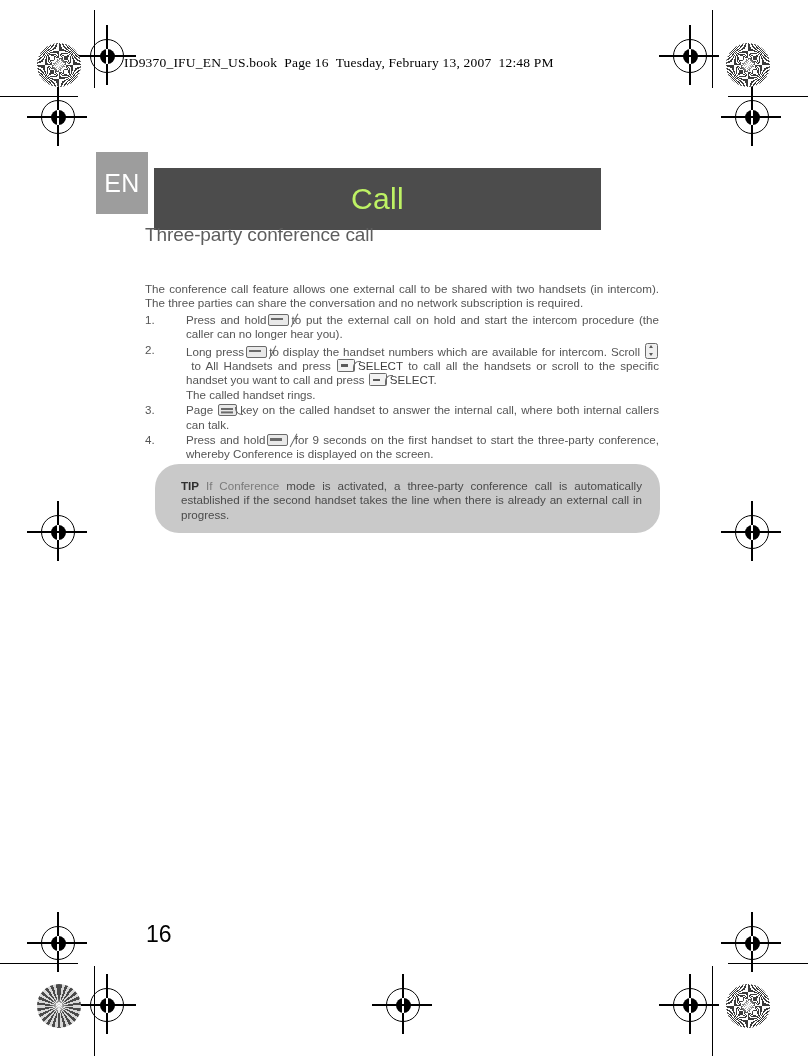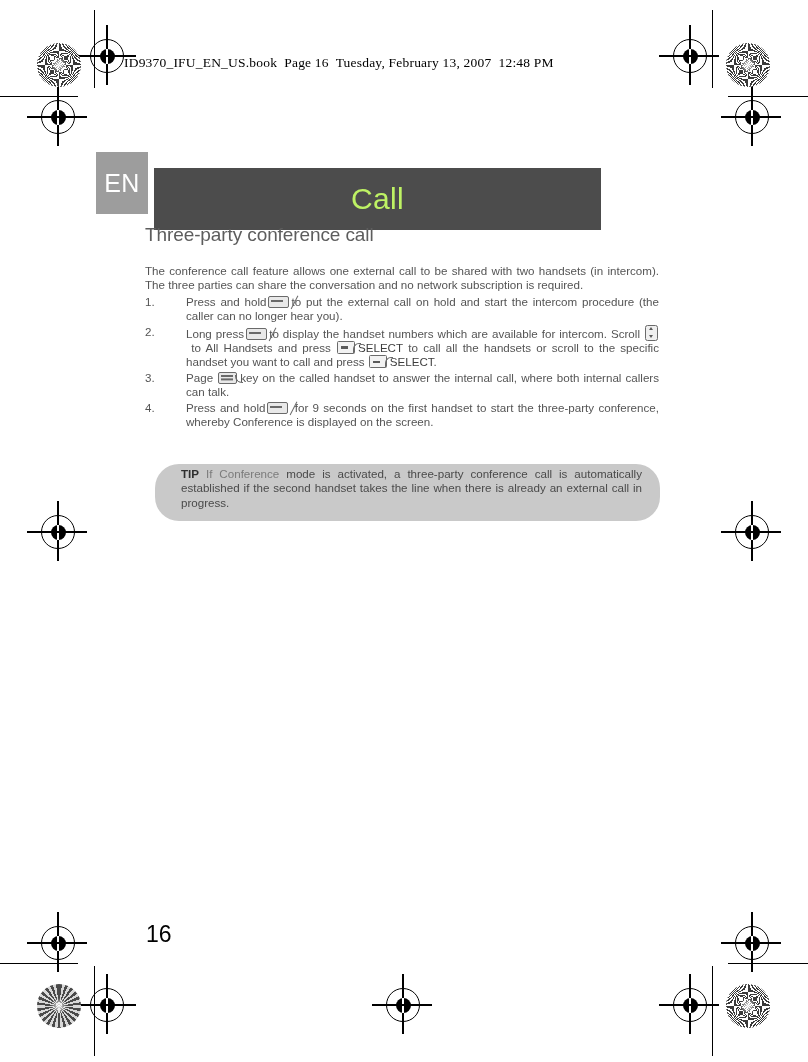--- a/index.html
+++ b/index.html
@@ -122,21 +122,21 @@
     top: 264px;
     width: 514px;
     font-size: 11.6px;
     color: #545454;
     line-height: 14.4px;
   }
 
   .intro {
     text-align: justify;
     text-justify: inter-word;
-    margin: 0 0 2px 0;
+    margin: 18px 0 2px 0;
   }
 
   ol.steps { margin: 0; padding: 0; list-style: none; }
   ol.steps > li {
     position: relative;
     padding-left: 41px;
     margin-bottom: 1px;
   }
   .step-num {
     position: absolute;
@@ -259,21 +259,21 @@
 
   
   .tip-box {
     position: absolute;
     left: 155px;
     top: 464px;
     width: 505px;
     box-sizing: border-box;
     background: #c9c9c9;
     border-radius: 24px;
-    padding: 3px 18px 11px 26px;
+    padding: 15px 18px 11px 26px;
     font-size: 11.6px;
     line-height: 14.4px;
     color: #4a4a4a;
     text-align: justify;
   }
   .tip-label { font-weight: bold; color: #2f2f2f; }
   .tip-em { color: #7b7b7b; }
 
   
   .page-number {
@@ -386,20 +386,21 @@
     <ol class="steps">
 
       <li>
         <span class="step-num">1.</span>
         <span class="step-text"><span>Press and hold</span><span class="key key-int"></span><span>to put the external call on hold and start the intercom procedure (the caller can no longer hear you).</span></span>
       </li>
 
       <li>
         <span class="step-num">2.</span>
         <span class="step-text"><span>Long press</span><span class="key key-int"></span><span>to display the handset numbers which are available for intercom. Scroll</span>&nbsp;<span class="key key-scroll"></span>&nbsp;<span>to All Handsets and press</span>&nbsp;<span class="key key-soft"></span><b>SELECT</b>&nbsp;<span>to call all the handsets or scroll to the specific handset you want to call and press</span>&nbsp;<span class="key key-soft"></span><b>SELECT</b><span>.</span></span>
+        <span class="step-text nojust">The called handset rings.</span>
       </li>
 
       <li>
         <span class="step-num">3.</span>
         <span class="step-text"><span>Page</span>&nbsp;<span class="key key-talk"></span><span>key on the called handset to answer the internal call, where both internal callers can talk.</span></span>
       </li>
 
       <li>
         <span class="step-num">4.</span>
         <span class="step-text"><span>Press and hold</span><span class="key key-int"></span>&nbsp;<span>for 9 seconds on the first handset to start the three-party conference, whereby Conference is displayed on the screen.</span></span>

